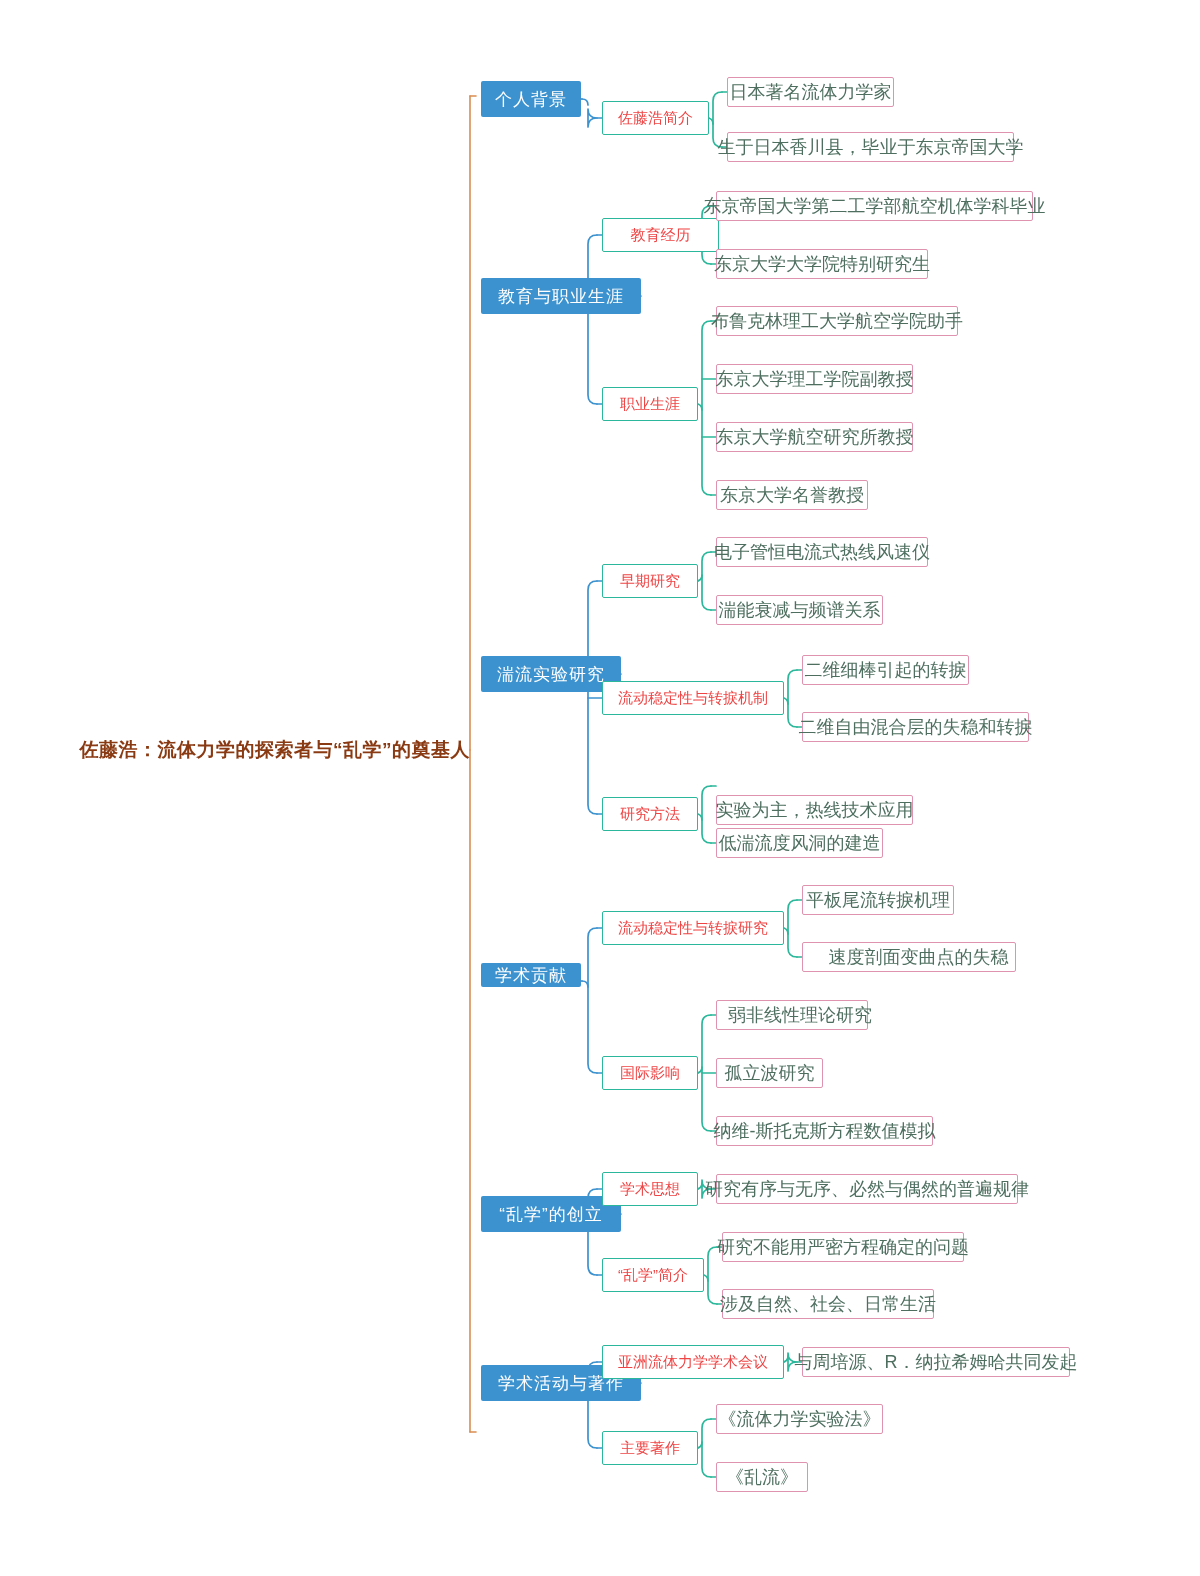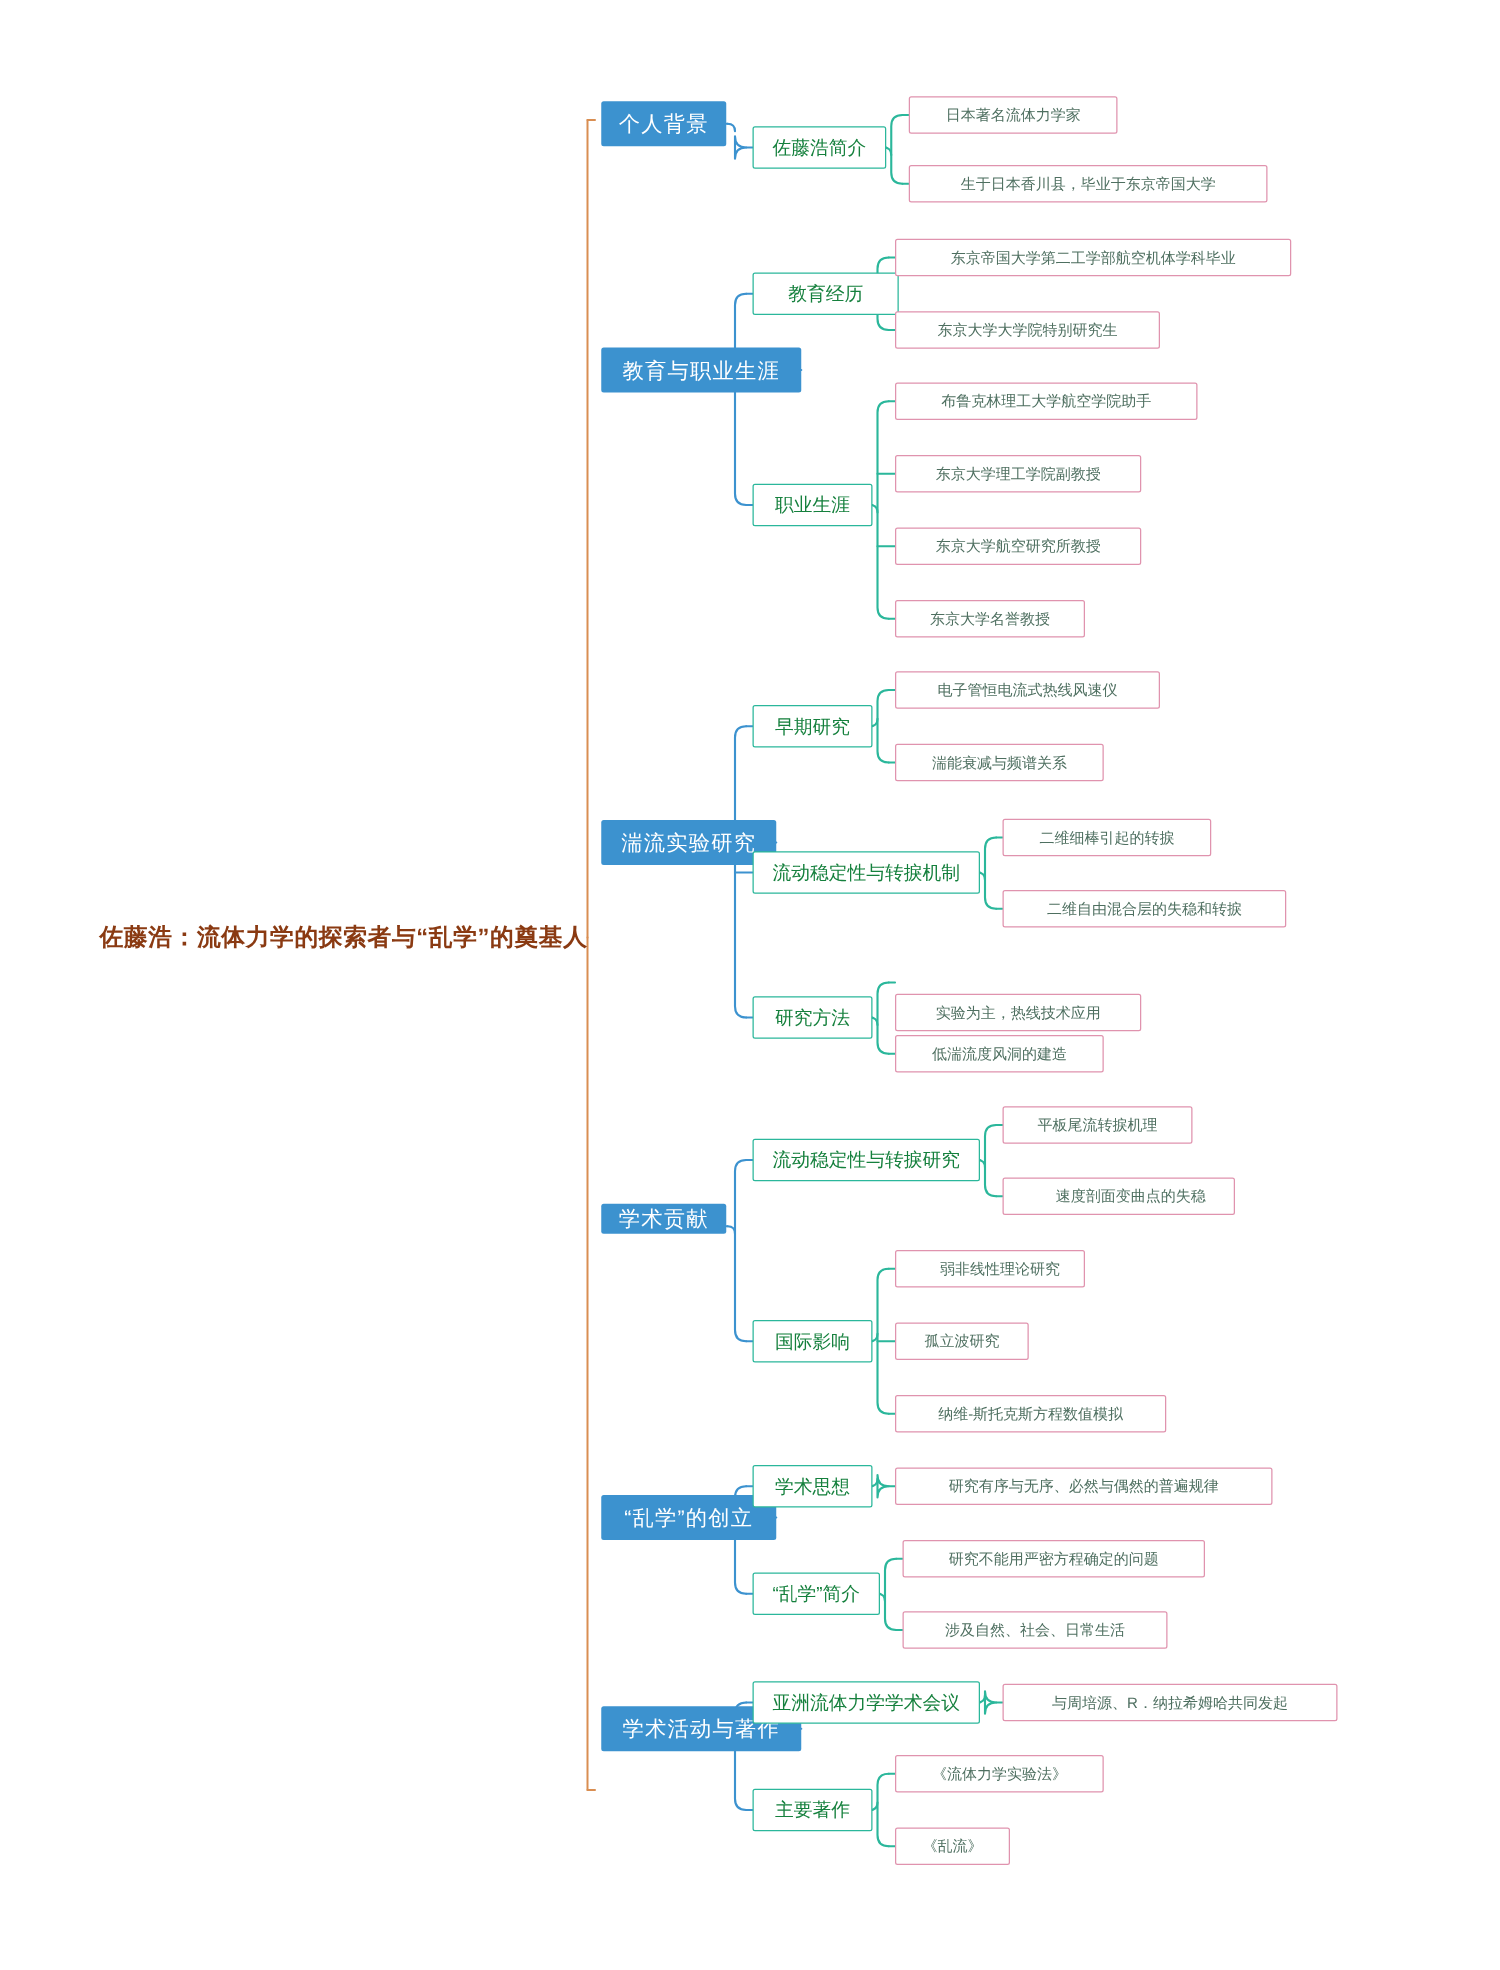--- a/index.html
+++ b/index.html
@@ -30,32 +30,32 @@
     background:#3c92cf;
     color:#ffffff;
     font-size:17px;
     border-radius:2px;
     letter-spacing:1px;
   }
 
   
   .lvl2{
     background:#ffffff;
-    color:#15803d;
+    color:#ef4444;
     border:1.6px solid #2bb79b;
     font-size:15px;
     border-radius:2px;
   }
 
   
   .lvl3{
     background:#ffffff;
     color:#4e6f60;
     border:1.4px solid #e093ae;
-    font-size:12px;
+    font-size:18px;
     border-radius:2px;
     justify-content:center;
   }
 </style>
 </head>
 <body>
 
 <div id="canvas">
   <svg id="links" viewBox="0 0 1200 1576">
       <path d="M 476 96 L 470 96" fill="none" stroke="#d98e52" stroke-width="1.6" stroke-linecap="round"></path>
@@ -175,21 +175,21 @@
       <div class="node lvl3" style="left: 716px; top: 595px; width: 167px; height: 30px;">湍能衰减与频谱关系</div>
       <div class="node lvl2" style="left: 602px; top: 681px; width: 182px; height: 34px;">流动稳定性与转捩机制</div>
       <div class="node lvl3" style="left: 802px; top: 655px; width: 167px; height: 30px;">二维细棒引起的转捩</div>
       <div class="node lvl3" style="left: 802px; top: 712px; width: 227px; height: 30px;">二维自由混合层的失稳和转捩</div>
       <div class="node lvl2" style="left: 602px; top: 797px; width: 96px; height: 34px;">研究方法</div>
       <div class="node lvl3" style="left: 716px; top: 771px; width: 197px; height: 30px; margin-top: 24px;">实验为主，热线技术应用</div>
       <div class="node lvl3" style="left: 716px; top: 828px; width: 167px; height: 30px;">低湍流度风洞的建造</div>
       <div class="node lvl1" style="left: 481px; top: 963px; width: 100px; height: 24px;">学术贡献</div>
       <div class="node lvl2" style="left: 602px; top: 911px; width: 182px; height: 34px;">流动稳定性与转捩研究</div>
       <div class="node lvl3" style="left: 802px; top: 885px; width: 152px; height: 30px;">平板尾流转捩机理</div>
-      <div class="node lvl3" style="left: 802px; top: 942px; width: 186px; height: 30px; padding-left: 19px;">速度剖面变曲点的失稳</div>
+      <div class="node lvl3" style="left: 802px; top: 942px; width: 214px; height: 30px; padding-left: 19px;">速度剖面变曲点的失稳</div>
       <div class="node lvl2" style="left: 602px; top: 1056px; width: 96px; height: 34px;">国际影响</div>
       <div class="node lvl3" style="left: 716px; top: 1000px; width: 152px; height: 30px; padding-left: 16px;">弱非线性理论研究</div>
       <div class="node lvl3" style="left: 716px; top: 1058px; width: 107px; height: 30px;">孤立波研究</div>
       <div class="node lvl3" style="left: 716px; top: 1116px; width: 217px; height: 30px;">纳维-斯托克斯方程数值模拟</div>
       <div class="node lvl1" style="left: 481px; top: 1196px; width: 140px; height: 36px;">“乱学”的创立</div>
       <div class="node lvl2" style="left: 602px; top: 1172px; width: 96px; height: 34px;">学术思想</div>
       <div class="node lvl3" style="left: 716px; top: 1174px; width: 302px; height: 30px;">研究有序与无序、必然与偶然的普遍规律</div>
       <div class="node lvl2" style="left: 602px; top: 1258px; width: 102px; height: 34px;">“乱学”简介</div>
       <div class="node lvl3" style="left: 722px; top: 1232px; width: 242px; height: 30px;">研究不能用严密方程确定的问题</div>
       <div class="node lvl3" style="left: 722px; top: 1289px; width: 212px; height: 30px;">涉及自然、社会、日常生活</div>

